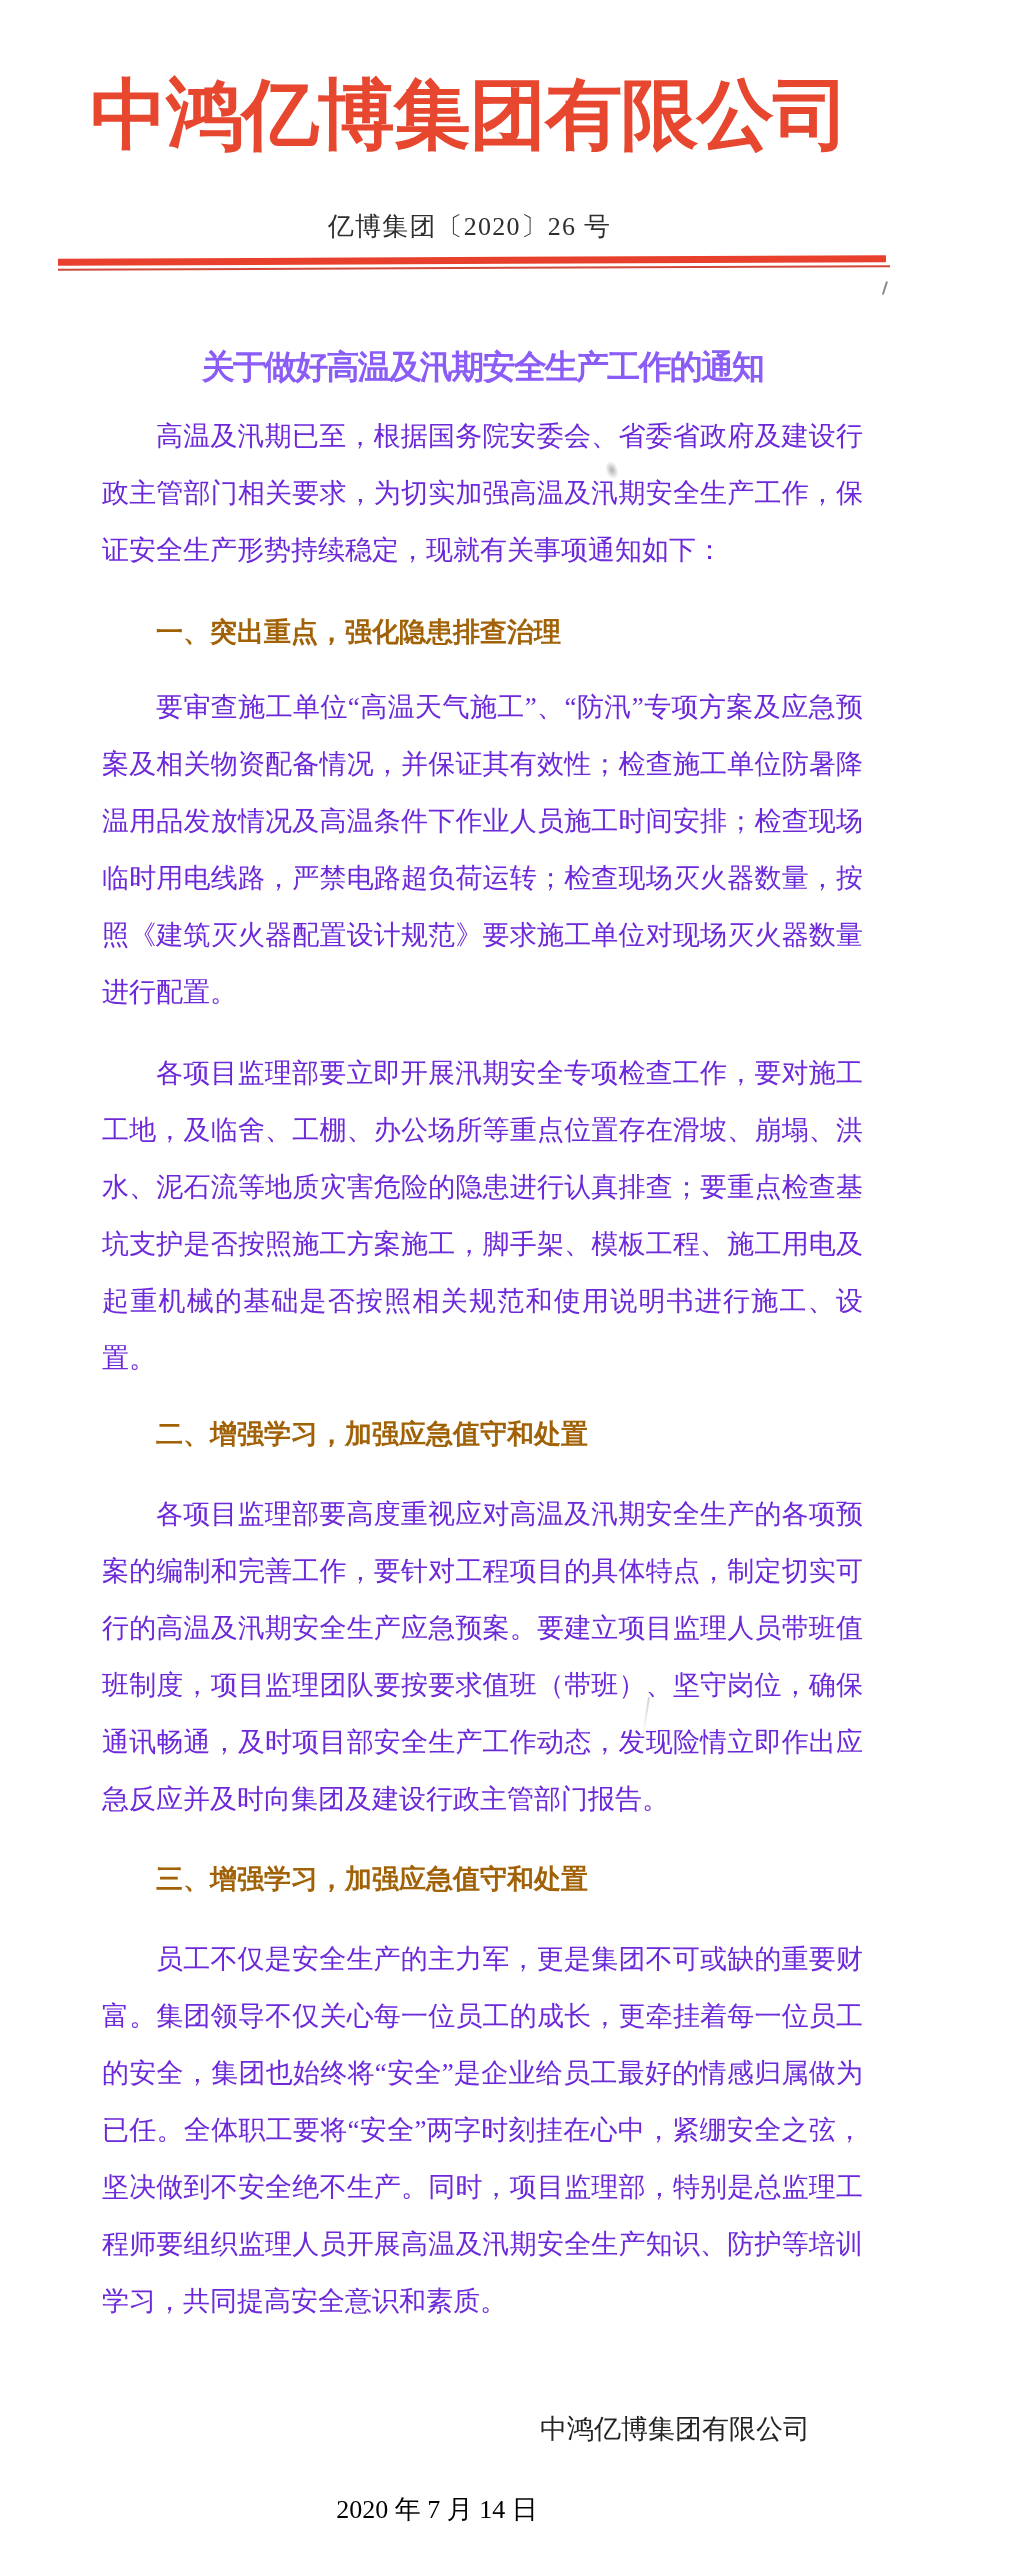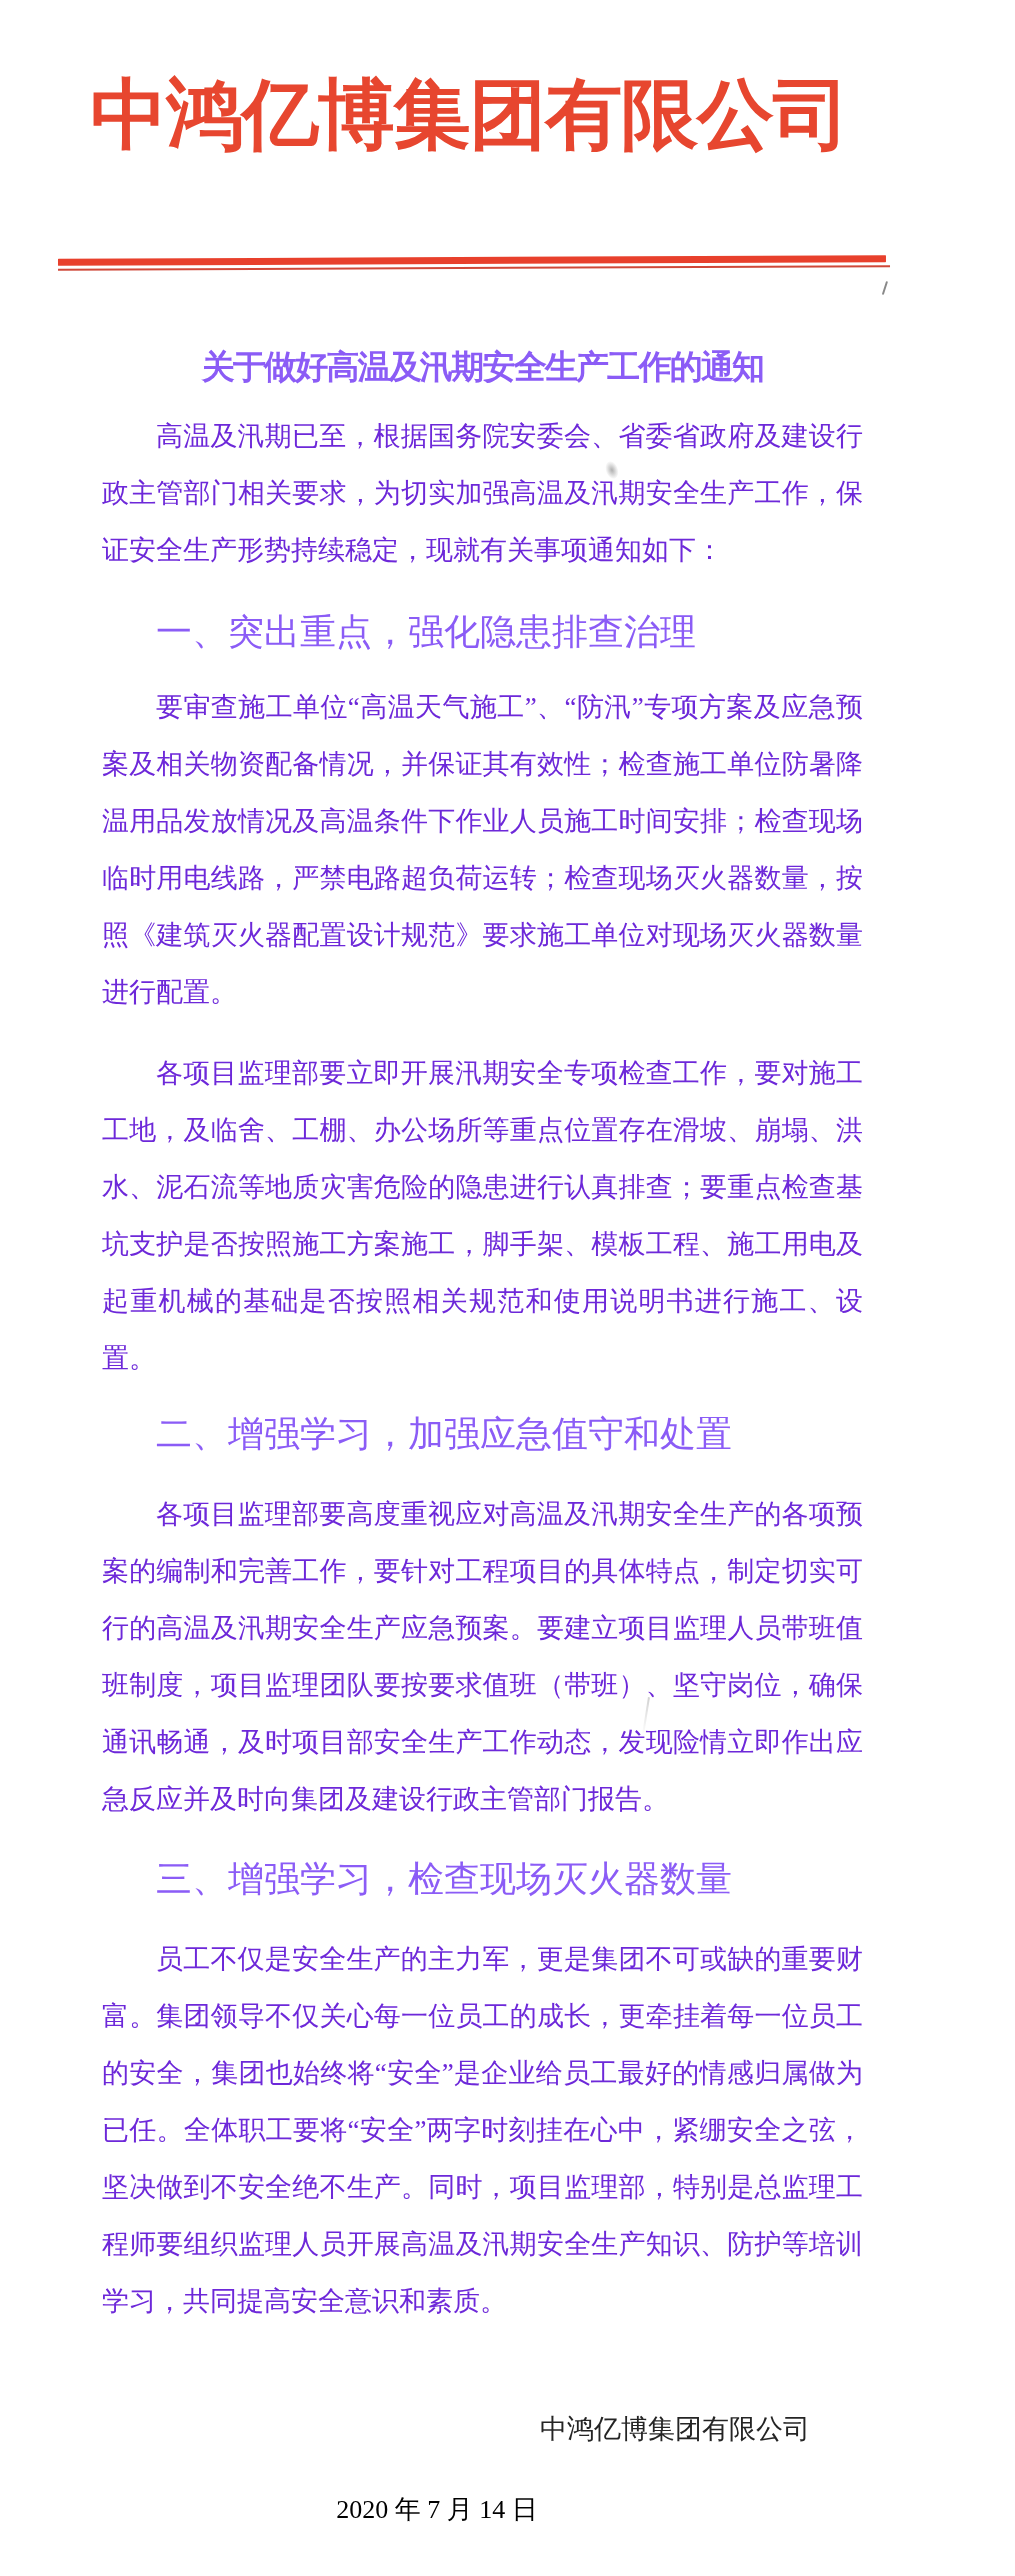--- a/index.html
+++ b/index.html
@@ -125,25 +125,25 @@
     line-height: 57px;
     text-indent: 54px;
     text-align: justify;
     color: #6d28d9;
   }
   .para.first { margin-top: 16px; }
   .para.tight { margin-top: 18.4px; }
   .para.mid   { margin-top: 23px; }
   .heading {
     margin: 24.5px 0 0 0;
-    font-size: 36px;
+    font-size: 27px;
     line-height: 57px;
     text-indent: 54px;
-    font-weight: 400;
-    color: #8b5cf6;
+    font-weight: 700;
+    color: #a16207;
   }
   .heading.tight { margin-top: 18.4px; }
   .heading.mid   { margin-top: 23px; }
 
   
   .signature {
     margin: 71px 0 0 0;
     font-size: 27px;
     line-height: 57px;
     text-align: right;
@@ -161,20 +161,21 @@
     white-space: nowrap;
   }
 </style>
 </head>
 <body>
 
 <div class="page">
 
   <div class="letterhead">中鸿亿博集团有限公司</div>
 
+  <div class="doc-number">亿博集团〔2020〕26 号</div>
 
   <div class="rule-wrap">
     <div class="rule-thick"></div>
     <div class="rule-thin"></div>
   </div>
 
   <div class="artifact-tick"></div>
   <div class="artifact-smudge"></div>
   <div class="artifact-streak"></div>
 
@@ -188,21 +189,21 @@
     <h2 class="heading">一、突出重点，强化隐患排查治理</h2>
 
     <p class="para tight">要审查施工单位“高温天气施工”、“防汛”专项方案及应急预案及相关物资配备情况，并保证其有效性；检查施工单位防暑降温用品发放情况及高温条件下作业人员施工时间安排；检查现场临时用电线路，严禁电路超负荷运转；检查现场灭火器数量，按照《建筑灭火器配置设计规范》要求施工单位对现场灭火器数量进行配置。</p>
 
     <p class="para">各项目监理部要立即开展汛期安全专项检查工作，要对施工工地，及临舍、工棚、办公场所等重点位置存在滑坡、崩塌、洪水、泥石流等地质灾害危险的隐患进行认真排查；要重点检查基坑支护是否按照施工方案施工，脚手架、模板工程、施工用电及起重机械的基础是否按照相关规范和使用说明书进行施工、设置。</p>
 
     <h2 class="heading tight">二、增强学习，加强应急值守和处置</h2>
 
     <p class="para mid">各项目监理部要高度重视应对高温及汛期安全生产的各项预案的编制和完善工作，要针对工程项目的具体特点，制定切实可行的高温及汛期安全生产应急预案。要建立项目监理人员带班值班制度，项目监理团队要按要求值班（带班）、坚守岗位，确保通讯畅通，及时项目部安全生产工作动态，发现险情立即作出应急反应并及时向集团及建设行政主管部门报告。</p>
 
-    <h2 class="heading mid">三、增强学习，检查现场灭火器数量</h2>
+    <h2 class="heading mid">三、增强学习，加强应急值守和处置</h2>
 
     <p class="para mid">员工不仅是安全生产的主力军，更是集团不可或缺的重要财富。集团领导不仅关心每一位员工的成长，更牵挂着每一位员工的安全，集团也始终将“安全”是企业给员工最好的情感归属做为已任。全体职工要将“安全”两字时刻挂在心中，紧绷安全之弦，坚决做到不安全绝不生产。同时，项目监理部，特别是总监理工程师要组织监理人员开展高温及汛期安全生产知识、防护等培训学习，共同提高安全意识和素质。</p>
 
     <div class="signature">中鸿亿博集团有限公司</div>
 
     <div class="sign-date">2020 年 7 月 14 日</div>
   </div>
 
 </div>
 

